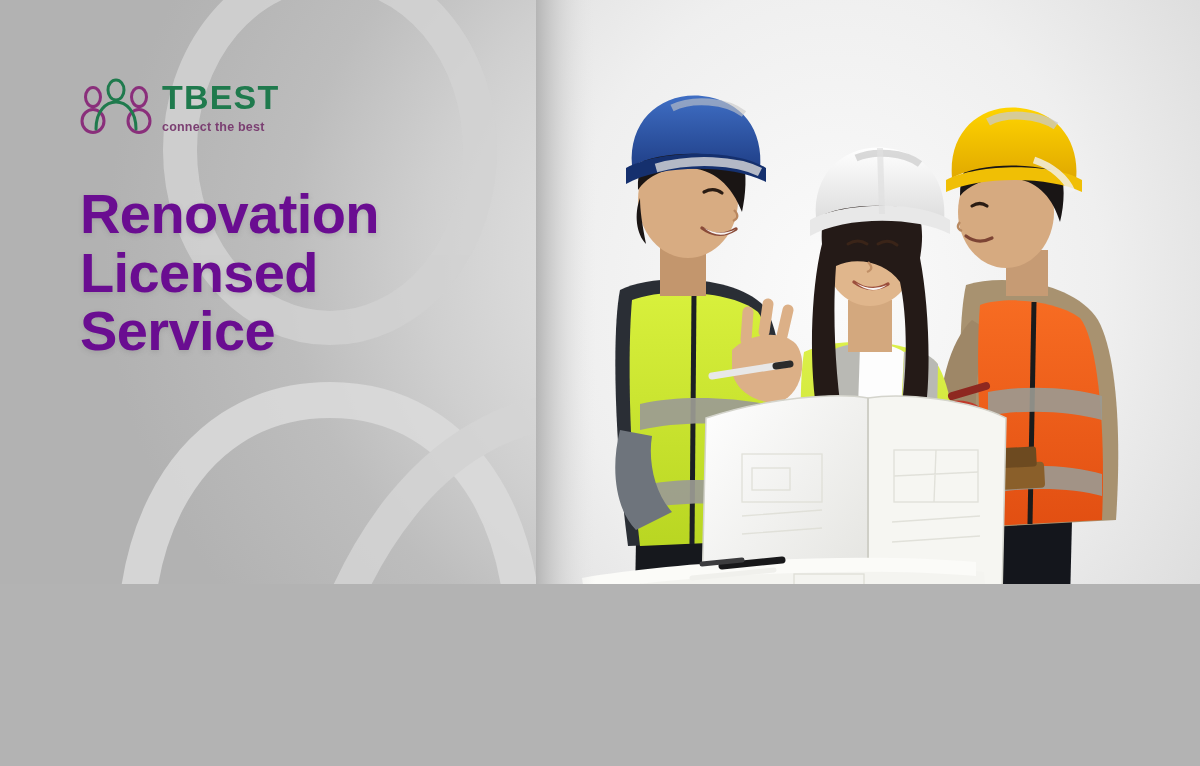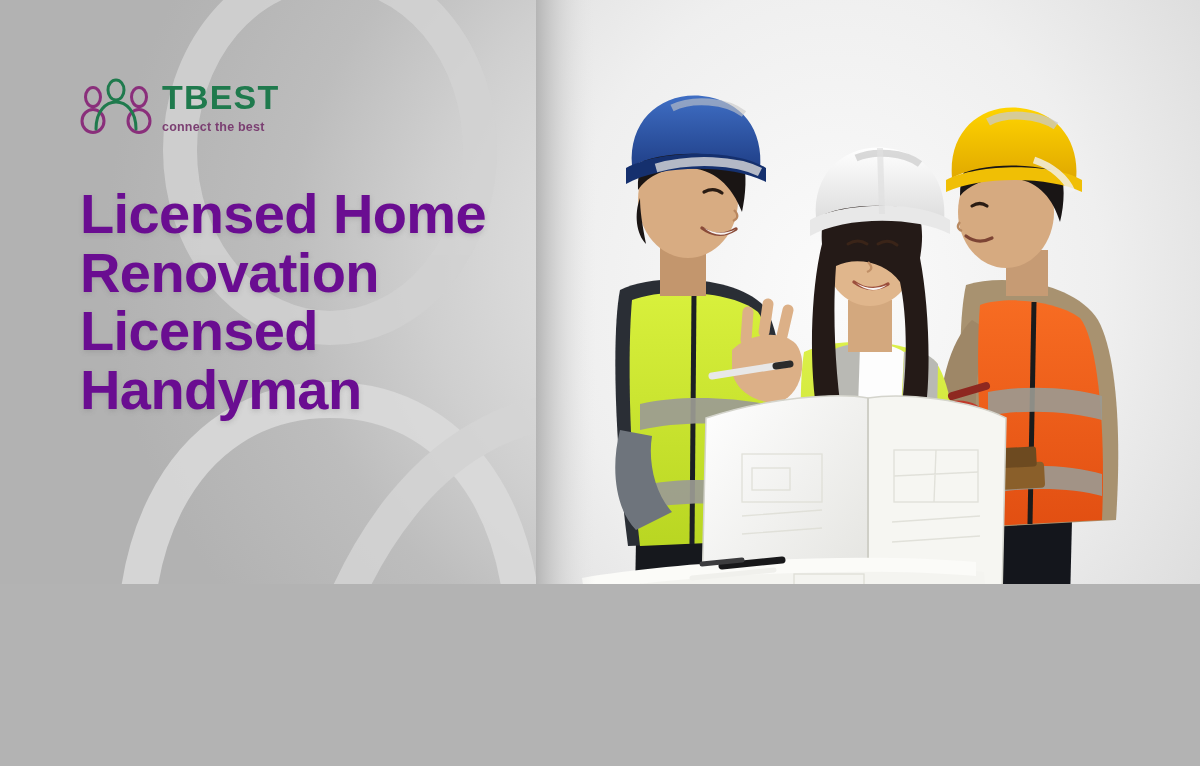--- a/index.html
+++ b/index.html
@@ -341,20 +341,19 @@
       <ellipse cx="36" cy="12" rx="8" ry="10" fill="none" stroke="#1f7a4d" stroke-width="3"></ellipse>
       <path d="M16 51 C 16 33 26 24 36 24 C 46 24 56 33 56 51" fill="none" stroke="#1f7a4d" stroke-width="3" stroke-linecap="round"></path>
     </svg>
     <div class="logo-text-wrap">
       <div class="logo-word">TBEST</div>
       <div class="logo-tag">connect the best</div>
     </div>
   </div>
 
   <h1 id="headline">
-    <span class="hl-line">Licensed Home</span>
     <span class="hl-line">Renovation</span>
     <span class="hl-line">Licensed</span>
-    <span class="hl-line">Handyman</span>
+    <span class="hl-line">Service</span>
   </h1>
 
 
 </div>
 
 </body></html>

